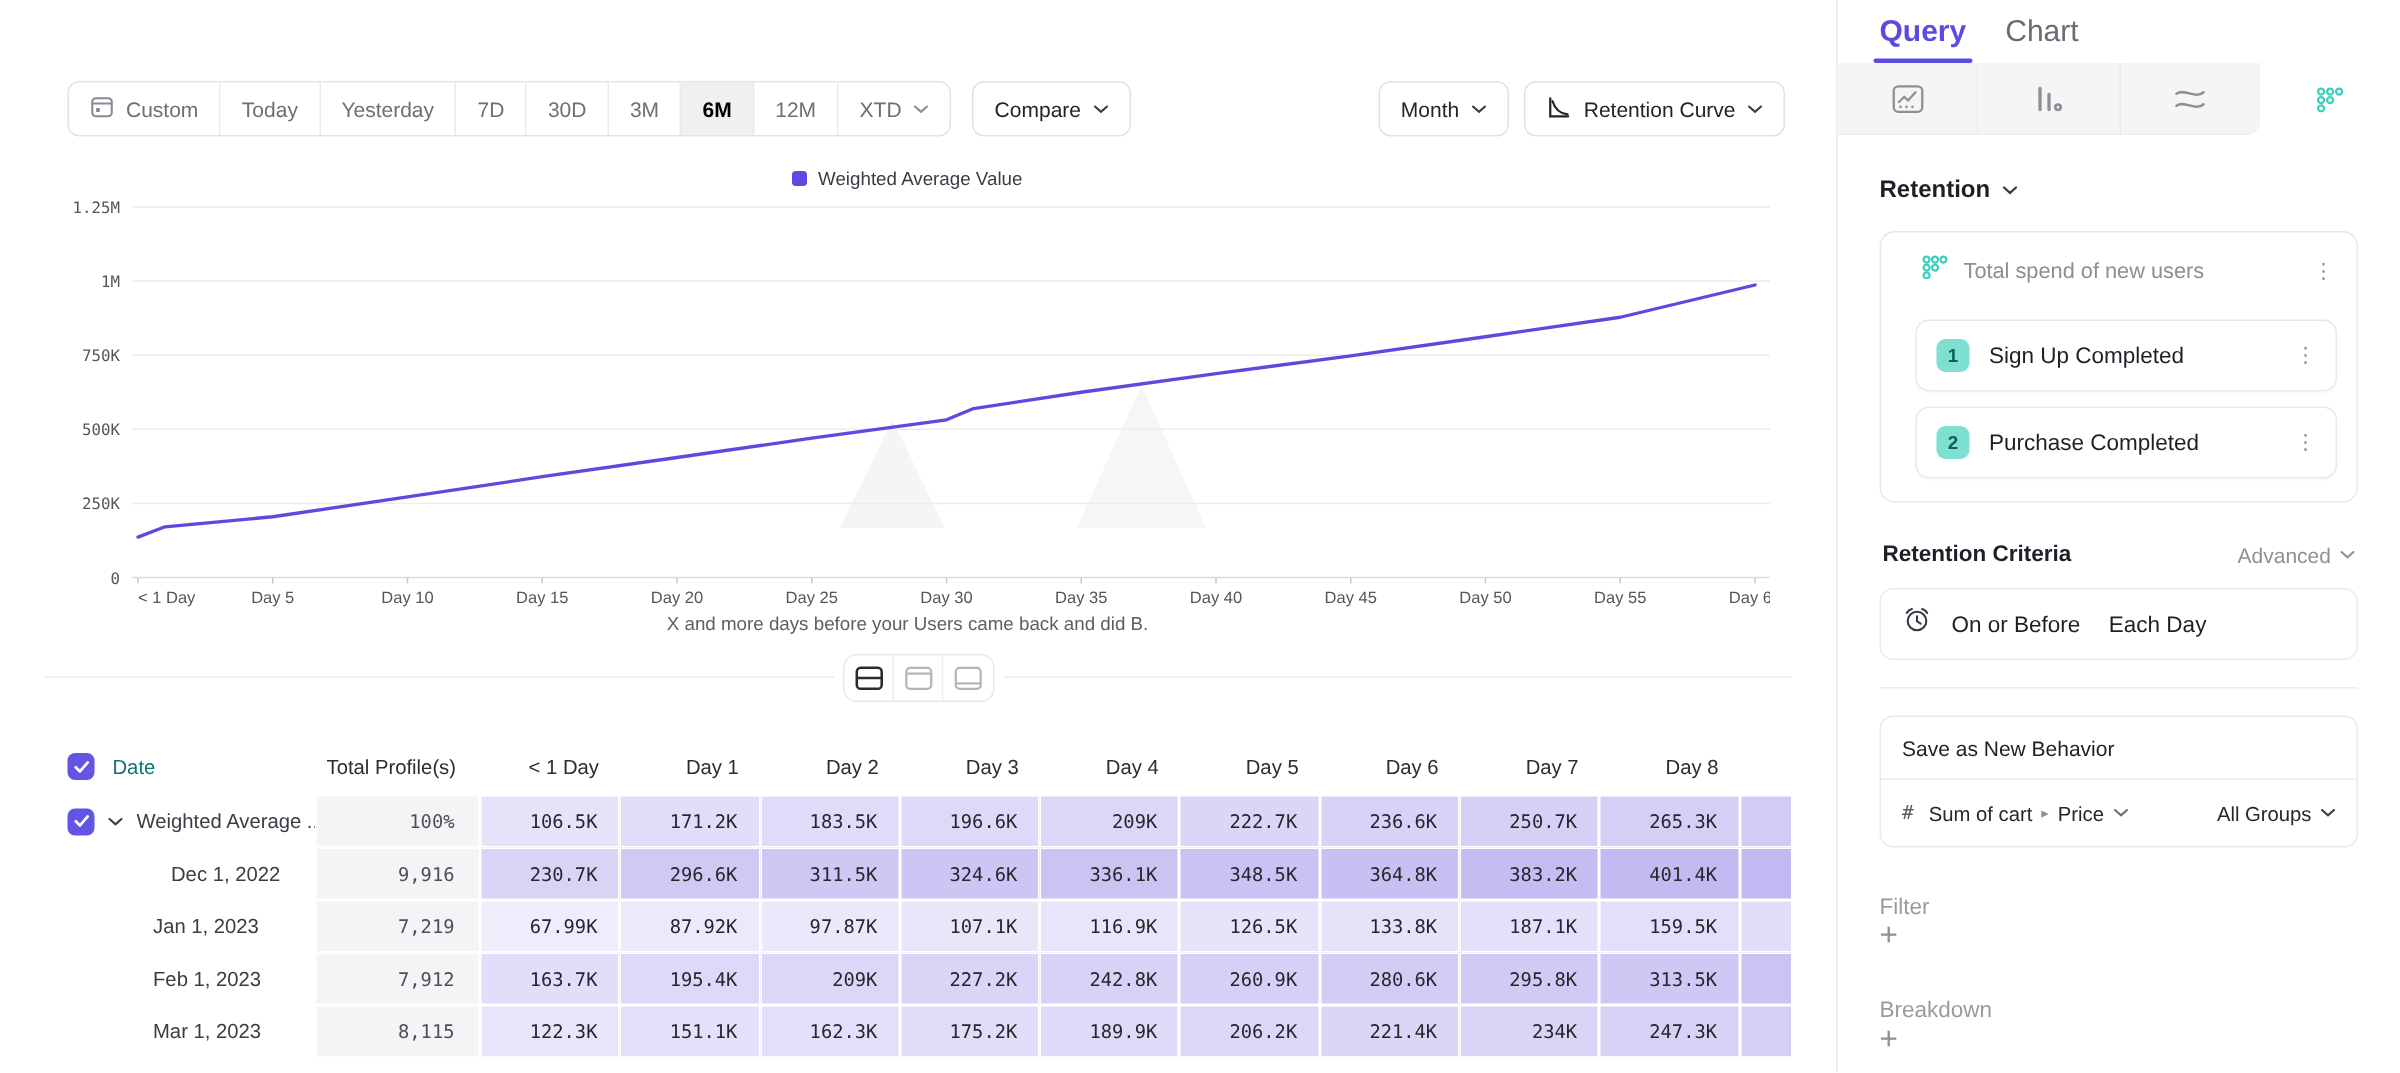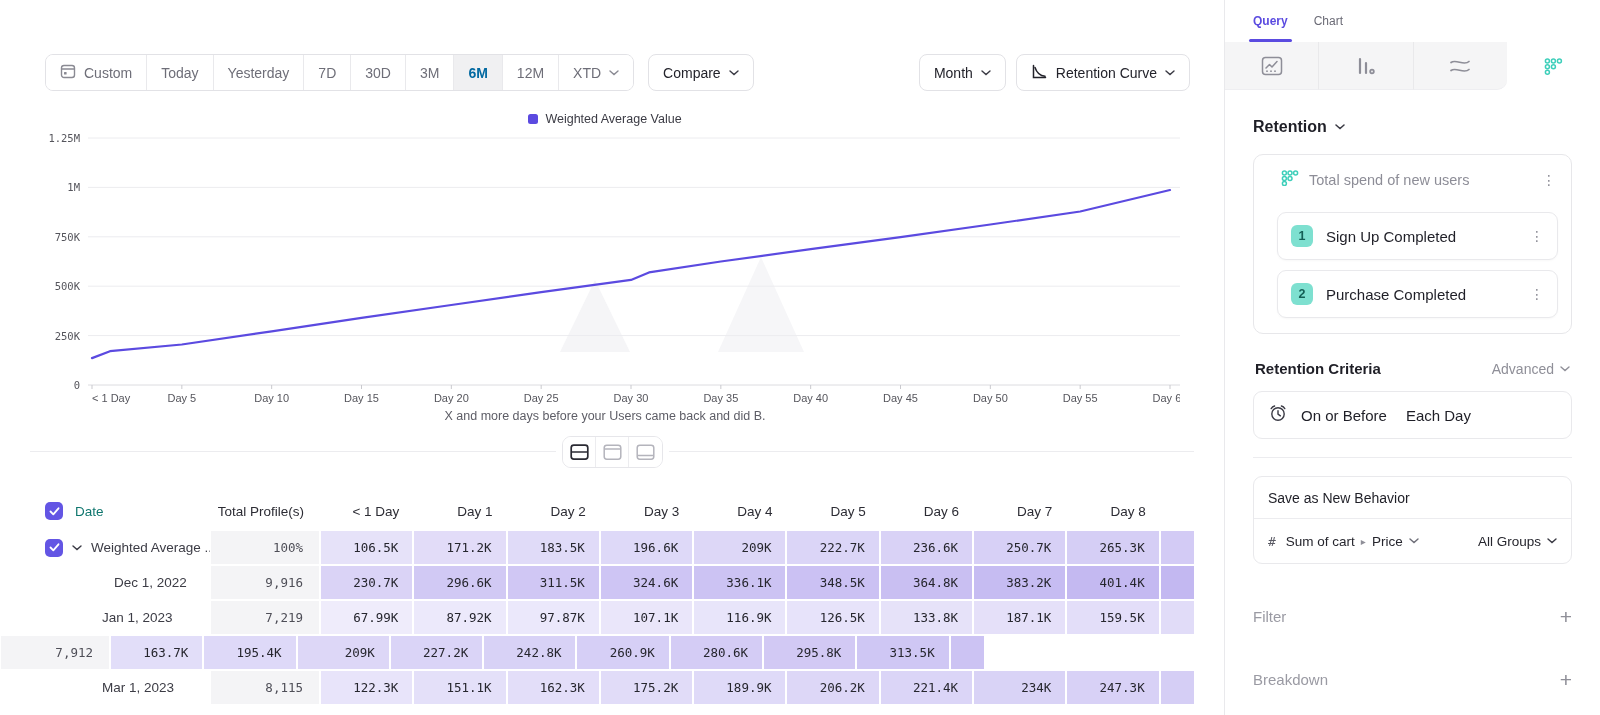--- a/index.html
+++ b/index.html
@@ -7,21 +7,21 @@
   body { font-family:"Liberation Sans", sans-serif; color:#2b2b33; }
   #app { position:relative; width:1600px; height:715px; overflow:hidden; background:#fff; }
 
   
   #main { position:absolute; left:0; top:0; width:1224px; height:715px; overflow:hidden; }
 
   .toolbar-left { position:absolute; top:54px; left:45px; display:flex; align-items:center; gap:14px; }
   .seg-group { display:flex; align-items:stretch; border:1px solid #e2e2e6; border-radius:8px; overflow:hidden; background:#fff; height:37px; }
   .seg { display:flex; align-items:center; gap:8px; padding:0 14px; font-size:14px; color:#6e6e78; border-right:1px solid #e9e9ec; cursor:pointer; white-space:nowrap; background:#fff; }
   .seg:last-child { border-right:none; }
-  .seg.active { background:#f0f0f2; color:#0369a1; font-weight:bold; }
+  .seg.active { background:#f0f0f2; color:#000000; font-weight:bold; }
   .btn { display:flex; align-items:center; gap:8px; height:37px; padding:0 14px; border:1px solid #e2e2e6; border-radius:8px; background:#fff; font-size:14px; color:#23232b; font-weight:500; cursor:pointer; white-space:nowrap; }
   .toolbar-right { position:absolute; top:54px; right:34px; display:flex; gap:10px; }
   .chev svg { display:block; }
 
   
   .legend { position:absolute; top:112px; left:30px; width:1150px; display:flex; justify-content:center; align-items:center; gap:7px; font-size:12.5px; color:#3b3b44; font-weight:500; }
   .legend-swatch { width:10px; height:10px; border-radius:2.5px; }
 
   
   #chart-svg { position:absolute; top:130px; left:30px; }
@@ -44,21 +44,21 @@
   .head .total-cell { background:#fff; font-family:"Liberation Sans", sans-serif; font-size:13.5px; color:#2c2c34; font-weight:500; border:none; }
   .val-cell { width:93.3px; justify-content:flex-end; padding-right:14px; font-family:"DejaVu Sans Mono", monospace; font-size:12.5px; color:#26262e; border:1.5px solid #fff; }
   .head .val-cell { background:#fff !important; font-family:"Liberation Sans", sans-serif; font-size:13.5px; color:#2c2c34; font-weight:500; border:none; }
   .sliver { width:34px; border:1.5px solid #fff; border-right:none; }
   .checkbox { width:18px; height:18px; border-radius:5px; display:flex; align-items:center; justify-content:center; flex:none; }
   .row-label { white-space:nowrap; overflow:hidden; }
 
   
   #panel { position:absolute; left:1224px; top:0; width:376px; height:715px; border-left:1px solid #e9e9ec; background:#fff; }
   .panel-tabs { display:flex; gap:26px; padding:0 0 0 28px; height:42px; align-items:center; position:relative; }
-  .ptab { font-size:12px; color:#6b6b76; cursor:pointer; position:relative; height:100%; display:flex; align-items:center; }
+  .ptab { font-size:20px; color:#6b6b76; cursor:pointer; position:relative; height:100%; display:flex; align-items:center; }
   .ptab.active { color:#5b4be0; font-weight:bold; }
   .ptab.active:after { content:""; position:absolute; left:-4px; right:-4px; bottom:0; height:3px; border-radius:3px; background:#5b4be0; }
   .report-tabs { display:flex; height:48px; }
   .rtab { flex:1; display:flex; align-items:center; justify-content:center; background:#f5f5f6; border-right:1px solid #e9e9eb; border-bottom:1px solid #eeeef1; cursor:pointer; }
   .rtab.active { background:#fff; border-bottom:none; border-right:none; }
   .rtab.last-gray { border-bottom-right-radius:10px; border-right:none; }
   .panel-body { padding:20px 28px 0 28px; }
   .section-title { display:flex; align-items:center; gap:8px; font-size:16px; font-weight:bold; color:#1f1f27; margin:8px 0 18px 0; cursor:pointer; }
   .card { border:1px solid #e7e7ea; border-radius:10px; padding:13px 13px 15px 23px; }
   .card-head { display:flex; align-items:center; gap:10px; padding:2px 2px 12px 4px; }
@@ -74,21 +74,21 @@
   .criteria-cond { font-size:15px; font-weight:500; color:#1f1f27; }
   .criteria-freq { font-size:15px; color:#1f1f27; margin-left:6px; }
   .hr { height:1px; background:#ececef; margin:18px 0; }
   .save-card { border:1px solid #e9e9ec; border-radius:9px; overflow:hidden; }
   .save-row { height:42px; display:flex; align-items:center; padding:0 14px; font-size:14px; font-weight:500; color:#1f1f27; border-bottom:1px solid #ececef; cursor:pointer; }
   .metric-row { height:44px; display:flex; align-items:center; gap:10px; padding:0 14px; font-size:13.5px; cursor:pointer; }
   .metric-hash { color:#5a5a64; font-family:"DejaVu Sans Mono", monospace; font-size:13px; }
   .metric-label { color:#26262e; display:flex; align-items:center; gap:6px; }
   .metric-sep { color:#8f8f98; font-size:10px; }
   .metric-group { margin-left:auto; display:flex; align-items:center; gap:6px; color:#26262e; }
-  .addable { display:flex; align-items:center; margin-top:42px; }
+  .addable { display:flex; align-items:flex-start; margin-top:31px;flex-direction:column; }
   .addable .lbl { flex:1; font-size:15px; color:#9a9aa3; }
   .plus { font-size:21px; font-weight:300; color:#8f8f98; cursor:pointer; line-height:1; }
 </style>
 </head>
 <body>
 
 <div id="app">
   <div id="main">
 
     <div class="toolbar-left">
@@ -312,20 +312,23 @@
           <div class="cell val-cell" style="background:rgb(235,232,251)">97.87K</div>
           <div class="cell val-cell" style="background:rgb(234,230,250)">107.1K</div>
           <div class="cell val-cell" style="background:rgb(232,229,250)">116.9K</div>
           <div class="cell val-cell" style="background:rgb(231,227,250)">126.5K</div>
           <div class="cell val-cell" style="background:rgb(230,226,249)">133.8K</div>
           <div class="cell val-cell" style="background:rgb(229,224,249)">187.1K</div>
           <div class="cell val-cell" style="background:rgb(227,222,249)">159.5K</div>
           <div class="sliver" style="background:rgb(225,220,248)"></div>
         </div>
         <div class="trow">
+          <div class="cell date-cell" style="padding-left:102px">
+            <span class="row-label">Feb 1, 2023</span>
+          </div>
           <div class="cell total-cell">7,912</div>
           <div class="cell val-cell" style="background:rgb(226,222,249)">163.7K</div>
           <div class="cell val-cell" style="background:rgb(222,217,248)">195.4K</div>
           <div class="cell val-cell" style="background:rgb(221,215,247)">209K</div>
           <div class="cell val-cell" style="background:rgb(218,212,247)">227.2K</div>
           <div class="cell val-cell" style="background:rgb(216,210,246)">242.8K</div>
           <div class="cell val-cell" style="background:rgb(214,207,246)">260.9K</div>
           <div class="cell val-cell" style="background:rgb(212,204,245)">280.6K</div>
           <div class="cell val-cell" style="background:rgb(210,201,244)">295.8K</div>
           <div class="cell val-cell" style="background:rgb(207,199,244)">313.5K</div>

